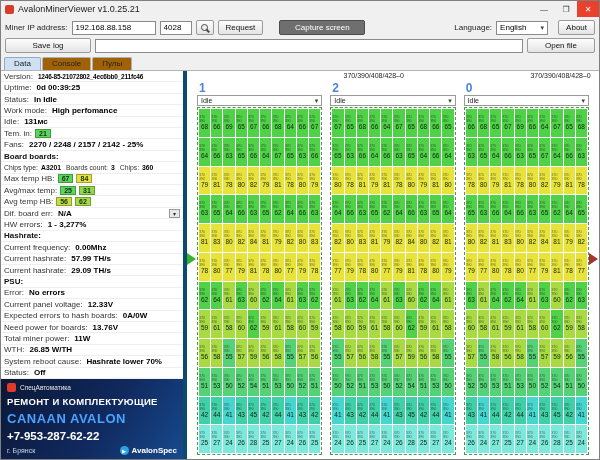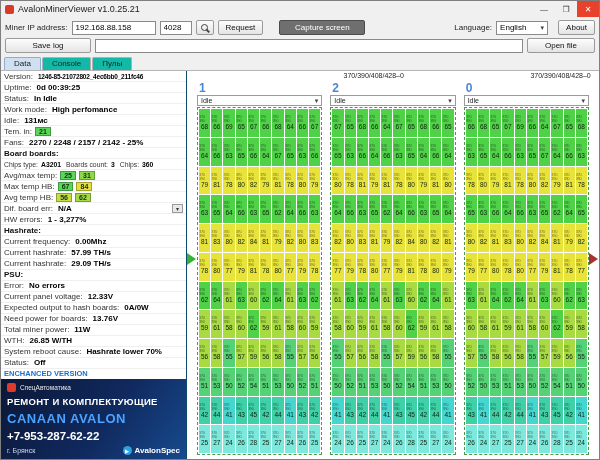--- a/index.html
+++ b/index.html
@@ -23,28 +23,28 @@
   .btn.dark { background:#6f6f6f; color:#fff; border-color:#4c4c4c; }
   .search-btn { width:18px; padding:0; }
   .lens { width:7px; height:7px; border:1.5px solid #444; border-radius:50%; position:relative; }
   .lens::after { content:""; position:absolute; width:4px; height:1.5px; background:#444; transform:rotate(45deg); right:-3px; bottom:-1px; }
   .dropdown { height:14px; border:1px solid #8a8a8a; background:#fff; font-size:8px; display:flex; align-items:center; justify-content:space-between; padding:0 3px; min-width:52px; }
   .dd-arrow { font-size:7px; color:#444; }
   .spacer { margin-left:auto; }
 
   
   .tabbar { display:flex; align-items:flex-end; gap:1px; padding-left:3px; height:15px; background:#f0f0f0; border-bottom:1px solid #b5b5b5; }
-  .tab { font-size:8px; padding:1px 9px 2px; border:1px solid #b0b0b0; border-bottom:none; background:#14b8a6; border-radius:2px 2px 0 0; color:#222; }
+  .tab { font-size:8px; padding:1px 9px 2px; border:1px solid #b0b0b0; border-bottom:none; background:#a16207; border-radius:2px 2px 0 0; color:#222; }
   .tab.active { background:#cfe0f3; border-color:#8aaed0; }
 
   
   .content { display:flex; height:388px; background:#fff; }
 
   
-  .left-panel { width:186px; border-right:1px solid #0c4a6e; display:flex; flex-direction:column; background:#fff; }
+  .left-panel { width:186px; border-right:4px solid #0c4a6e; display:flex; flex-direction:column; background:#fff; }
   .info-rows { flex:1; display:flex; flex-direction:column; overflow:hidden; }
   .info-row { flex:1; display:flex; align-items:center; padding:0 3px; font-size:8px; border-bottom:1px solid #efefef; white-space:nowrap; }
   .info-label { color:#333; }
   .info-value { font-weight:bold; color:#000; margin-left:5px; }
   .info-value.small { font-size:6.5px; letter-spacing:-0.2px; }
   .info-row.section .info-label { font-weight:bold; color:#111; }
   .temp-badge { font-size:7px; font-weight:bold; color:#103010; border:1px solid rgba(0,0,0,.28); padding:0 3px; height:9px; display:flex; align-items:center; margin-left:3px; }
   .row-dd { margin-left:auto; width:11px; height:9px; border:1px solid #9a9a9a; background:#e8e8e8; font-size:6px; display:flex; align-items:center; justify-content:center; color:#333; }
   .triple-part { display:flex; align-items:center; margin-right:5px; font-size:6.8px; }
   .triple-part .info-value { margin-left:3px; font-size:6.8px; }
@@ -170,30 +170,30 @@
             <span class="triple-part">
               <span class="info-label">Boards count:</span>
               <span class="info-value">3</span>
             </span>
             <span class="triple-part">
               <span class="info-label">Chips:</span>
               <span class="info-value">360</span>
             </span>
           </div>
           <div class="info-row">
+            <span class="info-label">Max temp HB:</span>
+            <span class="temp-badge" style="background: rgb(91, 214, 91);">67</span>
+            <span class="temp-badge" style="background: rgb(228, 224, 62);">84</span>
+          </div>
+          <div class="info-row">
             <span class="info-label">Avg/max temp:</span>
             <span class="temp-badge" style="background: rgb(91, 214, 91);">25</span>
             <span class="temp-badge" style="background: rgb(143, 216, 76);">31</span>
           </div>
           <div class="info-row">
-            <span class="info-label">Max temp HB:</span>
-            <span class="temp-badge" style="background: rgb(91, 214, 91);">67</span>
-            <span class="temp-badge" style="background: rgb(228, 224, 62);">84</span>
-          </div>
-          <div class="info-row">
             <span class="info-label">Avg temp HB:</span>
             <span class="temp-badge" style="background: rgb(196, 222, 68);">56</span>
             <span class="temp-badge" style="background: rgb(166, 218, 70);">62</span>
           </div>
           <div class="info-row">
             <span class="info-label">Dif. board err:</span>
             <span class="info-value">N/A</span>
             <span class="row-dd">▾</span>
           </div>
           <div class="info-row">
@@ -220,21 +220,21 @@
           </div>
           <div class="info-row">
             <span class="info-label">Error:</span>
             <span class="info-value">No errors</span>
           </div>
           <div class="info-row">
             <span class="info-label">Current panel voltage:</span>
             <span class="info-value">12.33V</span>
           </div>
           <div class="info-row">
-            <span class="info-label">Expected output to hash boards:</span>
+            <span class="info-label">Expected errors to hash boards:</span>
             <span class="info-value">0A/0W</span>
           </div>
           <div class="info-row">
             <span class="info-label">Need power for boards:</span>
             <span class="info-value">13.76V</span>
           </div>
           <div class="info-row">
             <span class="info-label">Total miner power:</span>
             <span class="info-value">11W</span>
           </div>
@@ -243,21 +243,20 @@
             <span class="info-value">26.85 W/TH</span>
           </div>
           <div class="info-row">
             <span class="info-label">System reboot cause:</span>
             <span class="info-value">Hashrate lower 70%</span>
           </div>
           <div class="info-row">
             <span class="info-label">Status:</span>
             <span class="info-value">Off</span>
           </div>
-          <div class="info-row link-row">ENCHANCED VERSION</div>
         </div>
       <div class="banner">
         <div class="banner-logo-row">
           <div class="banner-logo-mark"></div>
           <div class="banner-logo-text">СпецАвтоматика</div>
         </div>
         <div class="banner-line1">РЕМОНТ И КОМПЛЕКТУЮЩИЕ</div>
         <div class="banner-line2">CANAAN AVALON</div>
         <div class="banner-phone">+7-953-287-62-22</div>
         <div class="banner-bottom">

